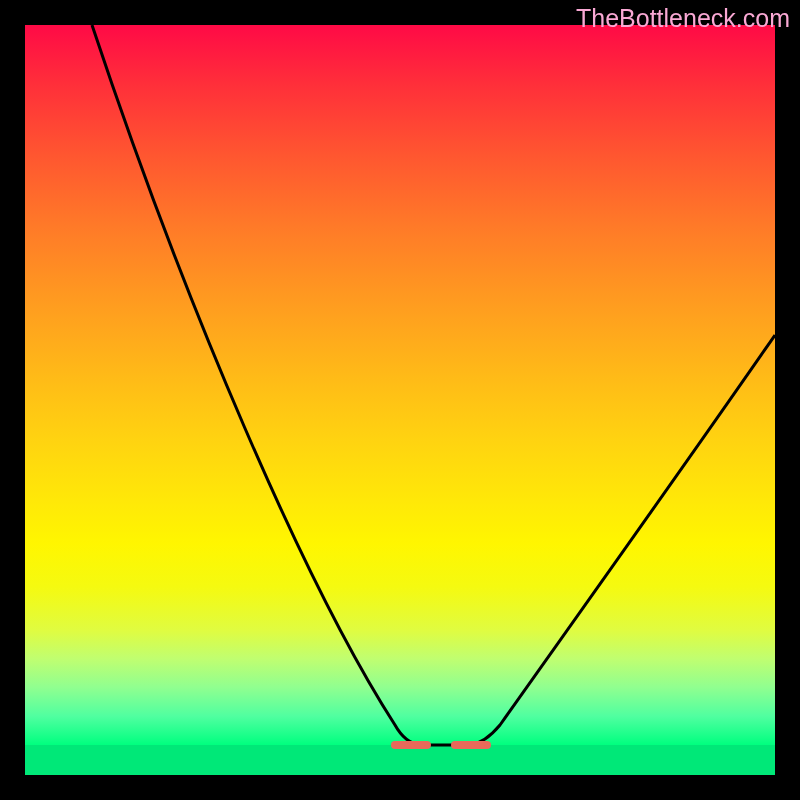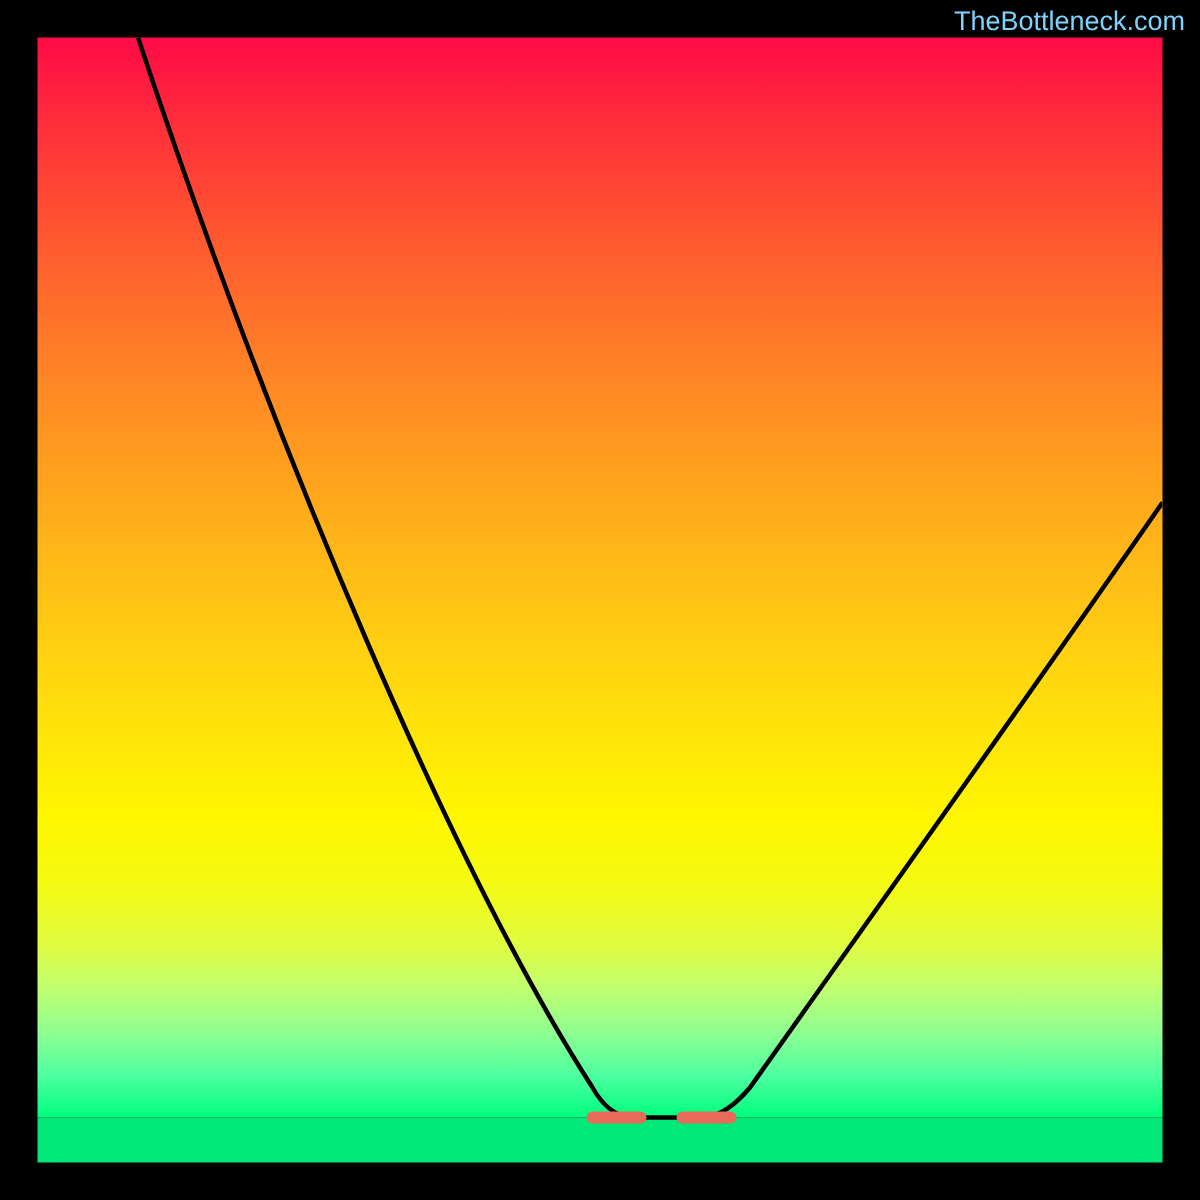--- a/index.html
+++ b/index.html
@@ -8,22 +8,22 @@
     width: 800px;
     height: 800px;
     background: #000;
     position: relative;
     font-family: Arial, sans-serif;
   }
   .watermark {
     position: absolute;
     top: 4px;
     right: 10px;
-    color: #7dd3fc;
-    font-size: 18px;
+    color: #f9a8d4;
+    font-size: 25px;
     font-weight: 500;
     z-index: 10;
   }
   .frame {
     position: absolute;
     top: 25px;
     left: 25px;
     width: 750px;
     height: 750px;
     background: #000;

